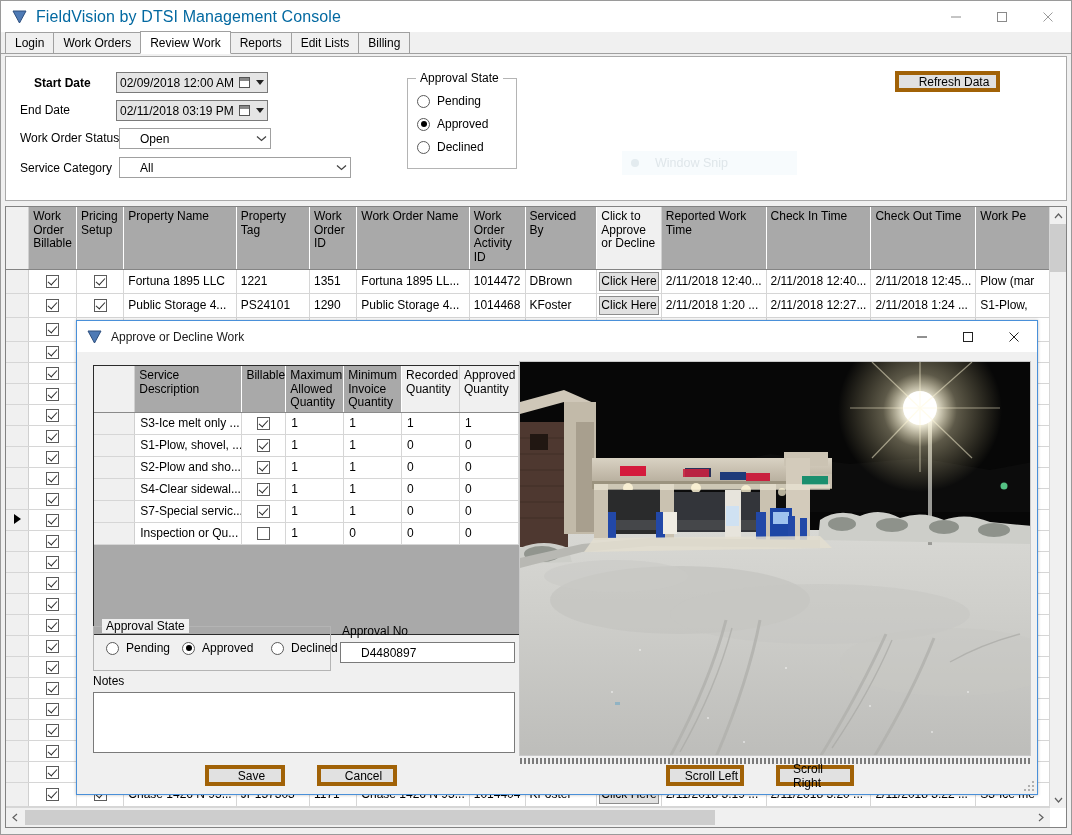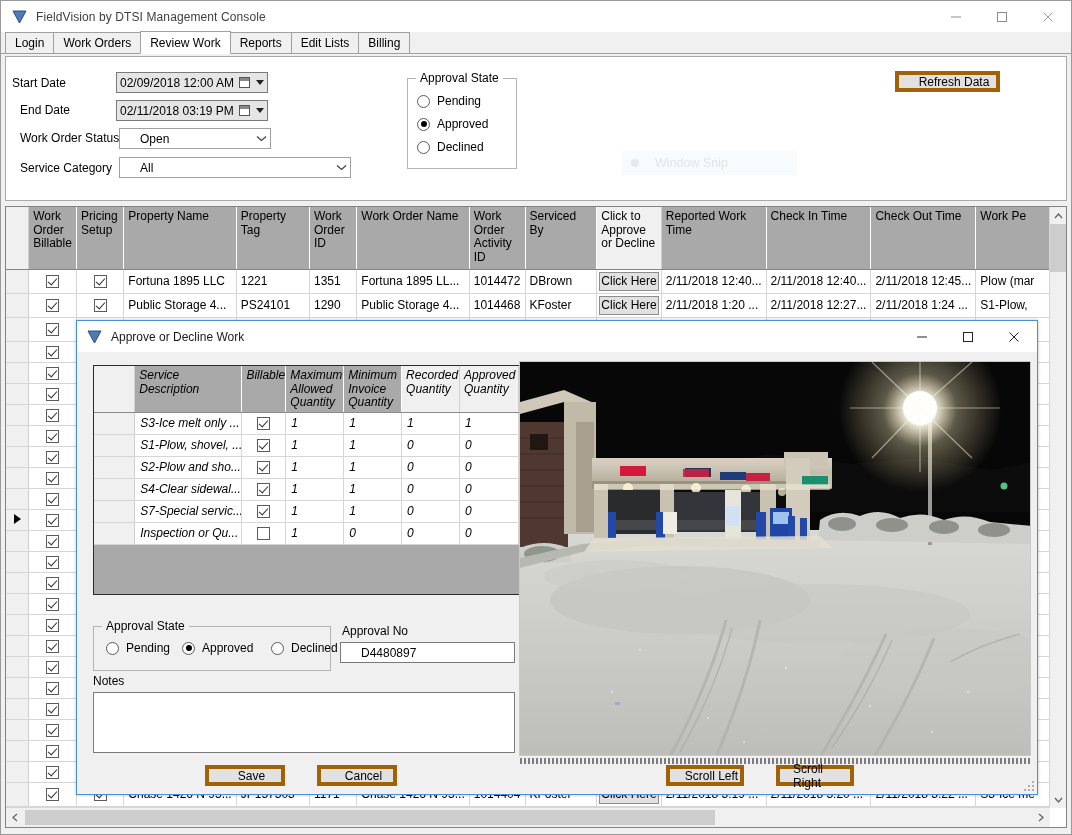--- a/index.html
+++ b/index.html
@@ -28,21 +28,21 @@
     width: 100%; height: 31px;
     background: #ffffff;
     display: flex; align-items: center;
   }
   #titlebar .tb-icon {
     margin-left: 10px; margin-right: 9px;
     width: 16px; height: 16px;
     display: flex; align-items: center; justify-content: center;
   }
   #titlebar .tb-title {
-    font-size: 12px; color: #404040;
+    font-size: 16px; color: #0369a1;
     letter-spacing: .1px;
   }
   .win-btns { position: absolute; right: 0; top: 0; height: 31px; display: flex; }
   .win-btn {
     width: 46px; height: 31px;
     display: flex; align-items: center; justify-content: center;
     color: #888; font-size: 13px; line-height: 1;
   }
   .win-btn svg { display: block; }
 
@@ -390,21 +390,21 @@
     <div class="tab">Login</div>
     <div class="tab">Work Orders</div>
     <div class="tab active">Review Work</div>
     <div class="tab">Reports</div>
     <div class="tab">Edit Lists</div>
     <div class="tab">Billing</div>
   </div>
 
   <div id="filter-panel">
 
-    <span class="lbl" style="left:6px; top:19px;">Start Date</span>
+    <span class="lbl" style="left:28px; top:19px;font-weight:bold;">Start Date</span>
     <span class="lbl" style="left:14px; top:46px;">End Date</span>
     <span class="lbl" style="left:14px; top:74px;">Work Order Status</span>
     <span class="lbl" style="left:14px; top:104px;">Service Category</span>
 
     <div class="dt-field" style="left:110px; top:15px; width:152px;">
       <span class="dt-text">02/09/2018 12:00 AM</span>
       <span class="dt-btn">
           <span class="cal-glyph"></span>
         </span>
       <span class="dd-arrow"></span>
@@ -753,21 +753,21 @@
         </div>
         <div class="win-btn">
           <svg width="12" height="12" viewBox="0 0 12 12">
               <line x1="1.5" y1="1.5" x2="10.5" y2="10.5" stroke="#222" stroke-width="1"></line>
               <line x1="10.5" y1="1.5" x2="1.5" y2="10.5" stroke="#222" stroke-width="1"></line>
             </svg>
         </div>
       </div>
     </div>
 
-    <div id="svc-table-wrap" style="height:230px;font-style:italic;">
+    <div id="svc-table-wrap" style="height:270px;">
       <table class="svc">
         <colgroup>
           <col style="width:38px">
             <col style="width:100px">
             <col style="width:41px">
           <col style="width:54px">
             <col style="width:54px">
             <col style="width:54px">
             <col style="width:55px">
         </colgroup>

